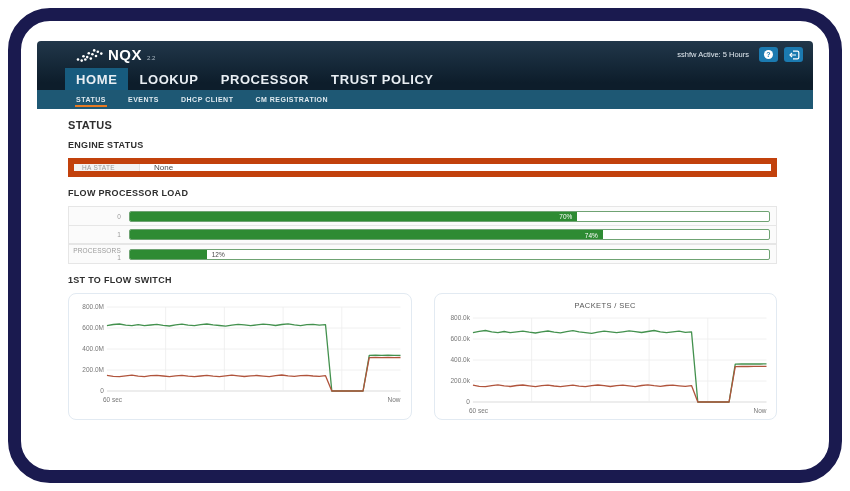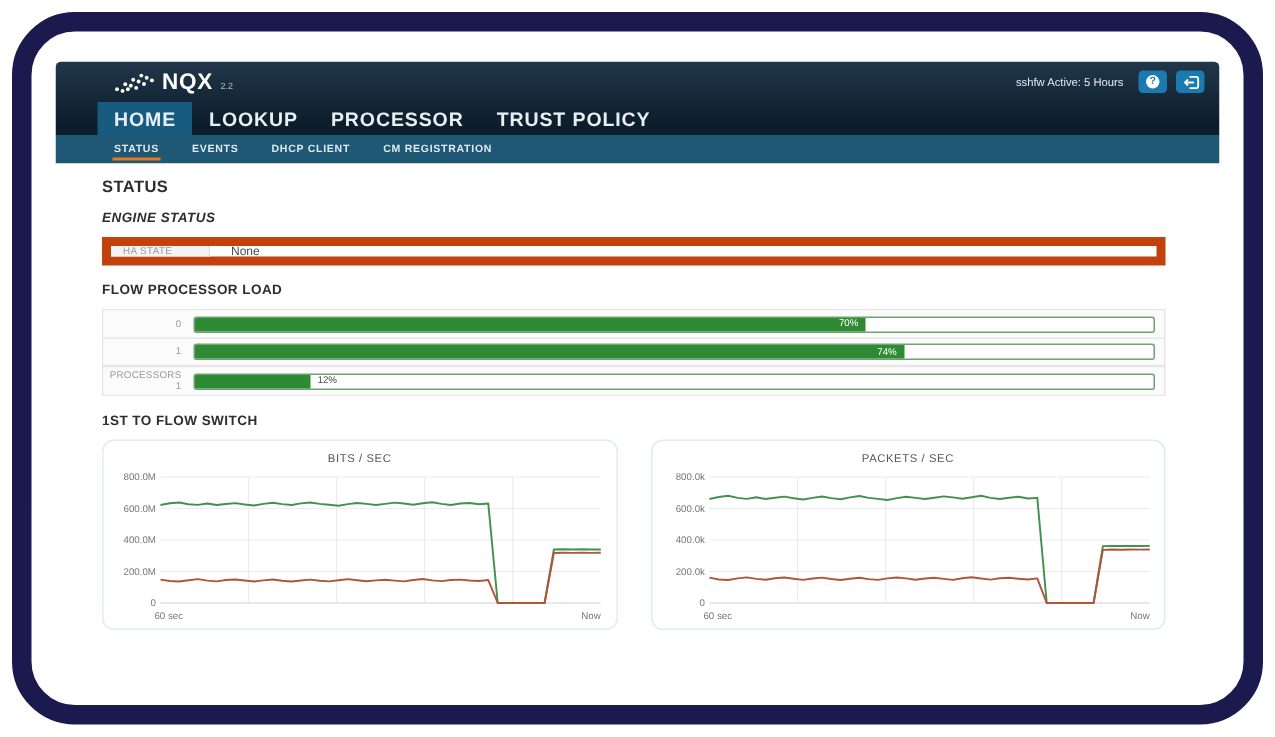--- a/index.html
+++ b/index.html
@@ -31,21 +31,21 @@
   
   .subnav-row { display:flex; padding-left:28px; height:19px; background:#1e5874; }
   .subnav-item { position:relative; color:#dfe9ef; font-size:7px; font-weight:bold; letter-spacing:.5px;
     padding:0 11px; display:flex; align-items:center; cursor:pointer; }
   .subnav-item.active::after { content:""; position:absolute; left:10px; right:10px; bottom:2px; height:2px; background:#e87a22; }
 
   
   .content { background:#fff; padding:10px 36px 0 31px; }
   .page-title { font-size:11px; font-weight:bold; color:#2e2e2e; letter-spacing:.3px; margin-bottom:9px; }
   .section-h { font-size:9px; font-weight:bold; color:#2e2e2e; letter-spacing:.3px; margin:11px 0 8px; }
-  .section-h.first { margin-top:0;font-style:italic; }
+  .section-h.first { margin-top:0; }
 
   .kv-row { display:flex; border:6px solid #c2410c; height:19px; background:#fff; }
   .kv-label { width:66px; background:#f3f3f3; border-right:1px solid #e3e3e3; color:#9a9a9a;
     font-size:6.5px; display:flex; align-items:center; padding-left:8px; letter-spacing:.3px; }
   .kv-value { flex:1; display:flex; align-items:center; padding-left:14px; font-size:8px; color:#4a4a4a; }
 
   .bar-table { border:1px solid #e6e6e6; }
   .bar-row { display:flex; align-items:center; height:18px; background:#fbfbfb; }
   .bar-row + .bar-row { border-top:1px solid #e6e6e6; }
   .bar-row-label { width:60px; text-align:right; padding-right:8px; font-size:6.5px; color:#9a9a9a; letter-spacing:.2px; flex:none; }
@@ -155,21 +155,20 @@
             <div class="bar-fill" style="width: 12%;">
                 <span class="bar-pct">12%</span>
               </div>
           </div>
         </div>
       </div>
 
       <div class="section-h">1ST TO FLOW SWITCH</div>
       <div class="charts-row">
         <div class="chart-panel">
-          <div class="chart-title">BITS / SEC</div>
           <svg class="chart-svg" viewBox="0 0 330 104" preserveAspectRatio="none">
               <line x1="32" y1="90.0" x2="326" y2="90.0" stroke="#d2d2d2" stroke-width="0.8"></line>
               <text x="29" y="92.3" text-anchor="end" font-size="6.5" fill="#777" font-family="Liberation Sans, sans-serif">0</text>
               <line x1="32" y1="69.0" x2="326" y2="69.0" stroke="#ececec" stroke-width="0.8"></line>
               <text x="29" y="71.3" text-anchor="end" font-size="6.5" fill="#777" font-family="Liberation Sans, sans-serif">200.0M</text>
               <line x1="32" y1="48.0" x2="326" y2="48.0" stroke="#ececec" stroke-width="0.8"></line>
               <text x="29" y="50.3" text-anchor="end" font-size="6.5" fill="#777" font-family="Liberation Sans, sans-serif">400.0M</text>
               <line x1="32" y1="27.0" x2="326" y2="27.0" stroke="#ececec" stroke-width="0.8"></line>
               <text x="29" y="29.3" text-anchor="end" font-size="6.5" fill="#777" font-family="Liberation Sans, sans-serif">600.0M</text>
               <line x1="32" y1="6.0" x2="326" y2="6.0" stroke="#ececec" stroke-width="0.8"></line>

